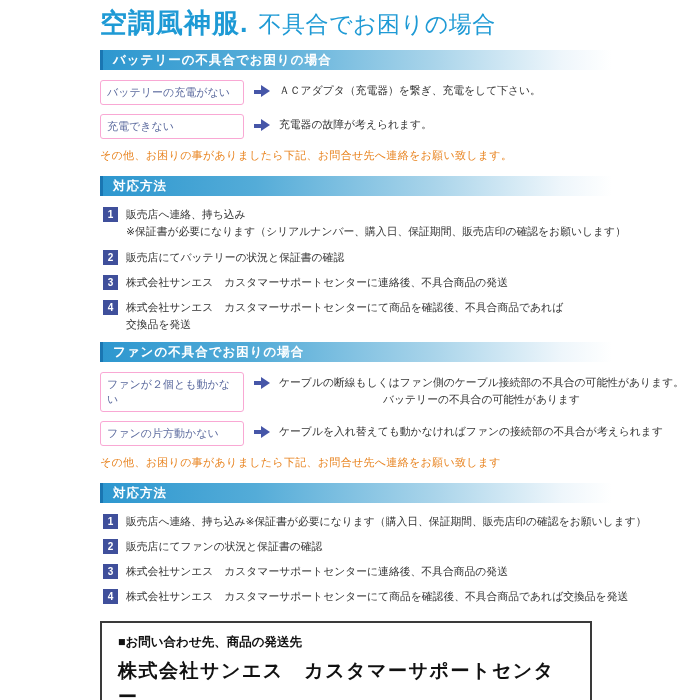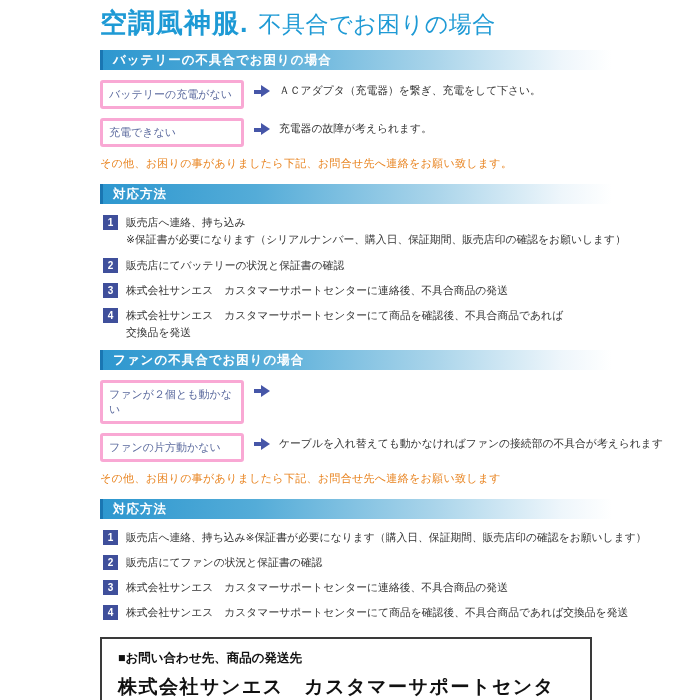--- a/index.html
+++ b/index.html
@@ -10,21 +10,21 @@
 
   .masthead { display:flex; align-items:baseline; gap:10px; margin-bottom:9px; }
   .logo { font-size:27px; font-weight:bold; color:#1e9ad5; letter-spacing:1px; }
   .subtitle { font-size:23px; color:#1e9ad5; font-weight:500; letter-spacing:0.5px; }
 
   .banner { height:20px; line-height:20px; border-left:3px solid #1a76b2; padding-left:10px;
             background:linear-gradient(90deg,#2d97cf 0%,#54acd8 30%,#a9d4ea 65%,#eef6fb 90%,#fff 100%);
             color:#fff; font-size:12.5px; font-weight:bold; letter-spacing:1px; margin-bottom:10px; }
 
   .fault-row { display:flex; align-items:flex-start; margin-bottom:9px; }
-  .symptom { flex:none; width:144px; border:3px solid #f9a8d4; border-radius:3px; padding:4px 6px;
+  .symptom { flex:none; width:144px; border:1px solid #f9a8d4; border-radius:3px; padding:4px 6px;
              font-size:11px; color:#5b6a9e; background:#fff; }
   .arrow-icon { flex:none; position:relative; display:block; width:17px; height:13px; margin:5px 8px 0 10px; }
   .arrow-icon::before { content:""; position:absolute; left:0; top:4.5px; width:8px; height:4px; background:#4656a8; }
   .arrow-icon::after  { content:""; position:absolute; left:7px; top:0; width:0; height:0;
                         border-left:9px solid #4656a8; border-top:6.5px solid transparent; border-bottom:6.5px solid transparent; }
   .fault-text { font-size:10.8px; line-height:1.6; padding-top:2px; white-space:nowrap;text-align:center; }
 
   .note { color:#e8831f; font-size:11px; margin:3px 0 13px; letter-spacing:0.3px; }
 
   .steps { margin-bottom:4px; }
@@ -101,20 +101,24 @@
           <div class="line">交換品を発送</div>
         </div>
       </div>
     </div>
 
     <div class="banner">ファンの不具合でお困りの場合</div>
 
     <div class="fault-row">
       <div class="symptom">ファンが２個とも動かない</div>
       <span class="arrow-icon"></span>
+      <div class="fault-text">
+        <div class="line">ケーブルの断線もしくはファン側のケーブル接続部の不具合の可能性があります。</div>
+        <div class="line">バッテリーの不具合の可能性があります</div>
+      </div>
     </div>
 
     <div class="fault-row">
       <div class="symptom">ファンの片方動かない</div>
       <span class="arrow-icon"></span>
       <div class="fault-text">
         <div class="line">ケーブルを入れ替えても動かなければファンの接続部の不具合が考えられます</div>
       </div>
     </div>
 

